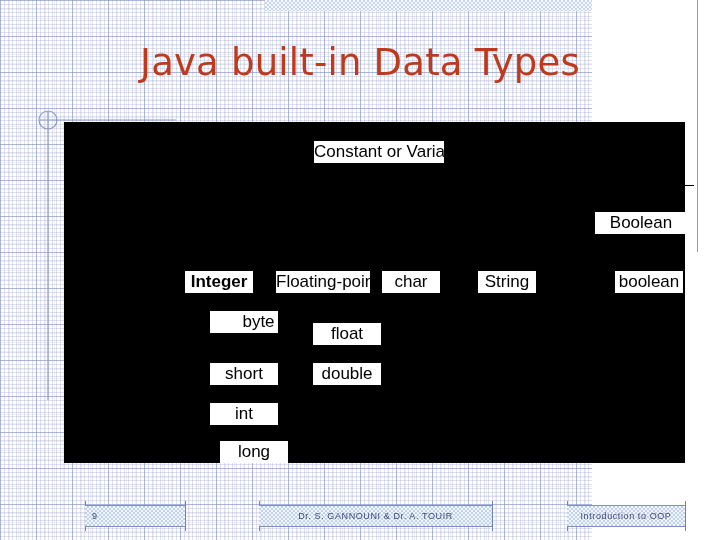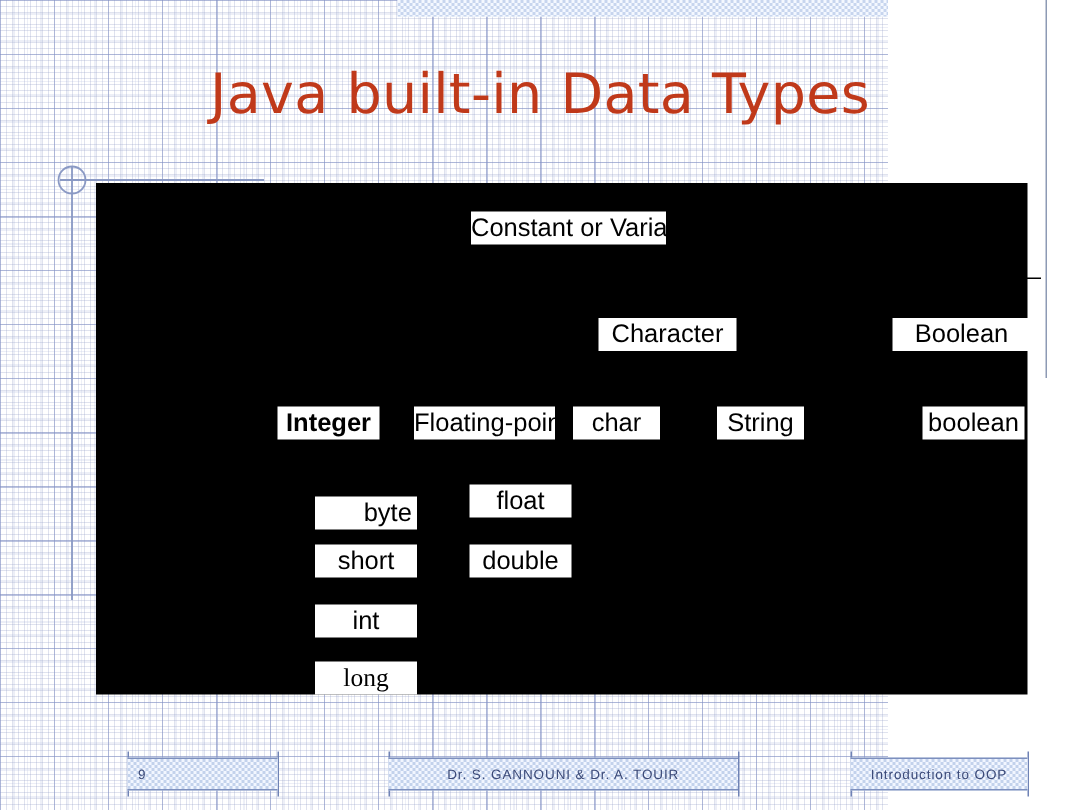--- a/index.html
+++ b/index.html
@@ -185,53 +185,50 @@
     <div class="conn" style="left:150px; top:63px;  width:1px;  height:27px;"></div>
     <div class="conn" style="left:317px; top:63px;  width:1px;  height:27px;"></div>
     <div class="conn" style="left:595px; top:63px;  width:1px;  height:27px;"></div>
     <div class="conn" style="left:150px; top:112px; width:1px;  height:18px;"></div>
     <div class="conn" style="left:90px;  top:130px; width:180px;height:1px;"></div>
 
     <div class="node wide" style="left:315px; top:19px; transform:translateX(-50%); width:130px;">
       <span>Constant or Variable</span>
     </div>
 
-    <div class="node mid" style="left:335px; top:90px;">
-      <span>Character</span>
-    </div>
     <div class="node mid" style="left:531px; top:90px; width:92px;">
       <span>Boolean</span>
     </div>
 
     <div class="node small" style="left:121px; top:149px;font-weight:bold;">
       <span>Integer</span>
     </div>
     <div class="node" style="left:212px; top:149px; width:94px;">
       <span>Floating-point</span>
     </div>
     <div class="node tiny" style="left:318px; top:149px;">
       <span>char</span>
     </div>
     <div class="node tiny" style="left:414px; top:149px;">
       <span>String</span>
     </div>
     <div class="node small" style="left:551px; top:149px;">
       <span>boolean</span>
     </div>
 
-    <div class="node small" style="left:146px; top:209px;padding-left:29px;">
+    <div class="node small" style="left:146px; top:189px;padding-left:29px;">
       <span>byte</span>
     </div>
     <div class="node small" style="left:146px; top:241px;">
       <span>short</span>
     </div>
     <div class="node small" style="left:146px; top:281px;">
       <span>int</span>
     </div>
-    <div class="node small" style="left:146px; top:319px;font-family:Liberation Serif, serif;">
+    <div class="node small" style="left:156px; top:319px;">
       <span>long</span>
     </div>
 
     <div class="node small" style="left:249px; top:201px;">
       <span>float</span>
     </div>
     <div class="node small" style="left:249px; top:241px;">
       <span>double</span>
     </div>
 

